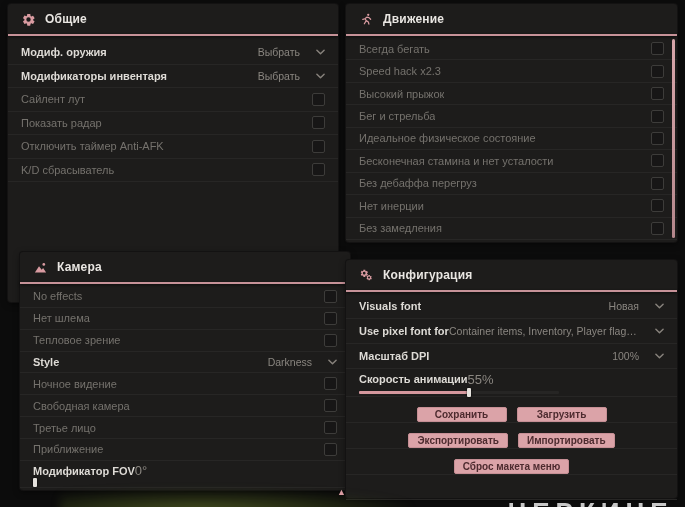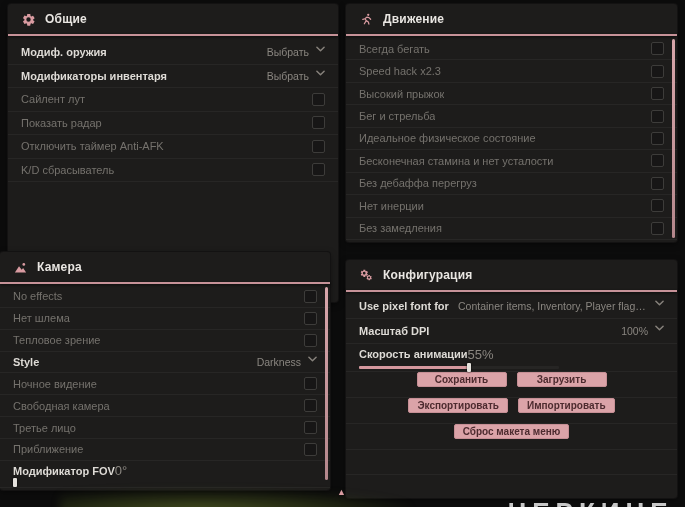--- a/index.html
+++ b/index.html
@@ -17,42 +17,42 @@
   .ptitle{color:#e9e6e2;font-size:12px;font-weight:bold;letter-spacing:.2px}
   .paccent{height:2px;background:#c69298;box-shadow:0 1px 3px rgba(0,0,0,.7)}
   .rows{position:absolute;top:34px;left:0;right:0;bottom:2px}
   .row{
     display:flex;align-items:center;justify-content:space-between;
     padding:0 13px;border-bottom:1px solid #272625;box-sizing:border-box;
   }
   .lbl{font-size:11px;color:#75726d;white-space:nowrap;overflow:hidden;text-overflow:ellipsis}
   .lbl.active{color:#dedbd6;font-weight:700}
   .cb{width:11px;height:11px;border:1px solid #3d3c3a;background:#171616;border-radius:2px;flex:0 0 auto}
-  .dd{display:flex;align-items:flex-start;gap:7px;cursor:pointer}
+  .dd{display:flex;align-items:center;gap:16px;cursor:pointer}
   .ddv{font-size:10.5px;color:#8a8680;max-width:190px;white-space:nowrap;overflow:hidden;text-overflow:ellipsis}
   .chev{display:flex;align-items:center}
   
   .row.slider{flex-direction:column;align-items:flex-start;justify-content:center;gap:0}
   .slider-top{display:flex;justify-content:space-between;align-items:center}
   .val{font-size:13px;color:#8a8680}
   .track{position:relative;height:3px;background:#262524;margin-top:4px;border-radius:1px}
   .fill{height:100%;background:#d5989e;border-radius:1px}
   .thumb{position:absolute;top:-3px;width:4px;height:9px;background:#e6e3de;border-radius:1px;box-shadow:0 0 2px #000}
   
   .panel-general .rows{padding-top:3px}
   .panel-general .row{height:23.5px}
   .panel-movement .rows,.panel-camera .rows{display:flex;flex-direction:column}
   .panel-movement .row{flex:1}
   .panel-camera .row{flex:1}
   .panel-camera .row.slider{flex:1.25}
   .panel-camera .row.slider .track{margin-top:3px}
   .panel-config .row{height:25px}
   .panel-config .row.slider{height:28px}
   .panel-config .track{width:200px}
-  .panel-config .btnrow{height:26px;display:flex;align-items:flex-start;justify-content:center;gap:10px}
+  .panel-config .btnrow{height:26px;display:flex;align-items:flex-end;justify-content:center;gap:10px}
   .panel-config .emptyrow{height:25px}
   .btn{
     background:#dba3a8;color:#4d2b2f;border:1px solid #c68f95;border-radius:2px;
     font-family:"Liberation Sans",sans-serif;font-size:10px;font-weight:bold;
     min-width:90px;height:15px;line-height:12px;padding:0 8px;cursor:pointer;
   }
   .btn.wide{min-width:112px}
   .scrollbar{
     position:absolute;right:2px;top:35px;bottom:4px;width:3px;border-radius:2px;
     background:linear-gradient(#d8a6ab,#b4878c);
@@ -171,21 +171,21 @@
         <span class="cb"></span>
       </div>
       <div class="row checkbox">
         <span class="lbl">Без замедления</span>
         <span class="cb"></span>
       </div>
     </div>
 <div class="scrollbar"></div>
   </div>
 
-<div class="panel panel-camera" style="left:0;top:252px;width:330px;height:238px">
+<div class="panel panel-camera" style="left:20px;top:252px;width:330px;height:238px">
   <div class="phead">
     <span class="hicon">
         <svg width="15" height="13" viewBox="0 0 24 22">
           <path fill="#d99ba1" d="M2.5 19.5 L9.5 9 L14 15 L16.4 12 L21.5 19.5 Z"></path>
           <circle cx="17.6" cy="5.8" r="2.3" fill="#d99ba1"></circle>
         </svg>
       </span>
     <span class="ptitle">Камера</span>
   </div>
   <div class="paccent"></div>
@@ -253,20 +253,31 @@
           </g>
           <circle cx="9.6" cy="8.6" r="1.9" fill="#1d1c1b"></circle>
           <circle cx="18.7" cy="16.7" r="1.5" fill="#1d1c1b"></circle>
         </svg>
       </span>
     <span class="ptitle">Конфигурация</span>
   </div>
   <div class="paccent"></div>
   <div class="rows">
       <div class="row dropdown">
+        <span class="lbl active">Visuals font</span>
+        <span class="dd">
+          <span class="ddv">Новая</span>
+          <span class="chev">
+            <svg width="9" height="6" viewBox="0 0 10 6" fill="none" stroke="#87827c" stroke-width="1.6" stroke-linecap="round" stroke-linejoin="round">
+              <path d="M1 1 L5 5 L9 1"></path>
+            </svg>
+          </span>
+        </span>
+      </div>
+      <div class="row dropdown">
         <span class="lbl active">Use pixel font for</span>
         <span class="dd">
           <span class="ddv">Container items, Inventory, Player flags...</span>
           <span class="chev">
             <svg width="9" height="6" viewBox="0 0 10 6" fill="none" stroke="#87827c" stroke-width="1.6" stroke-linecap="round" stroke-linejoin="round">
               <path d="M1 1 L5 5 L9 1"></path>
             </svg>
           </span>
         </span>
       </div>

